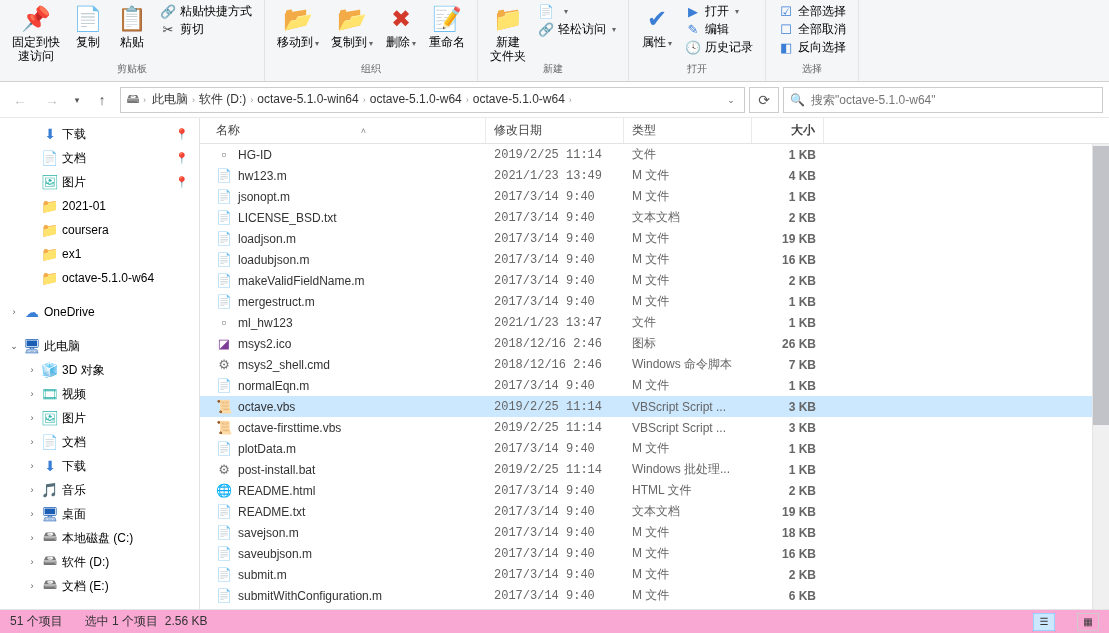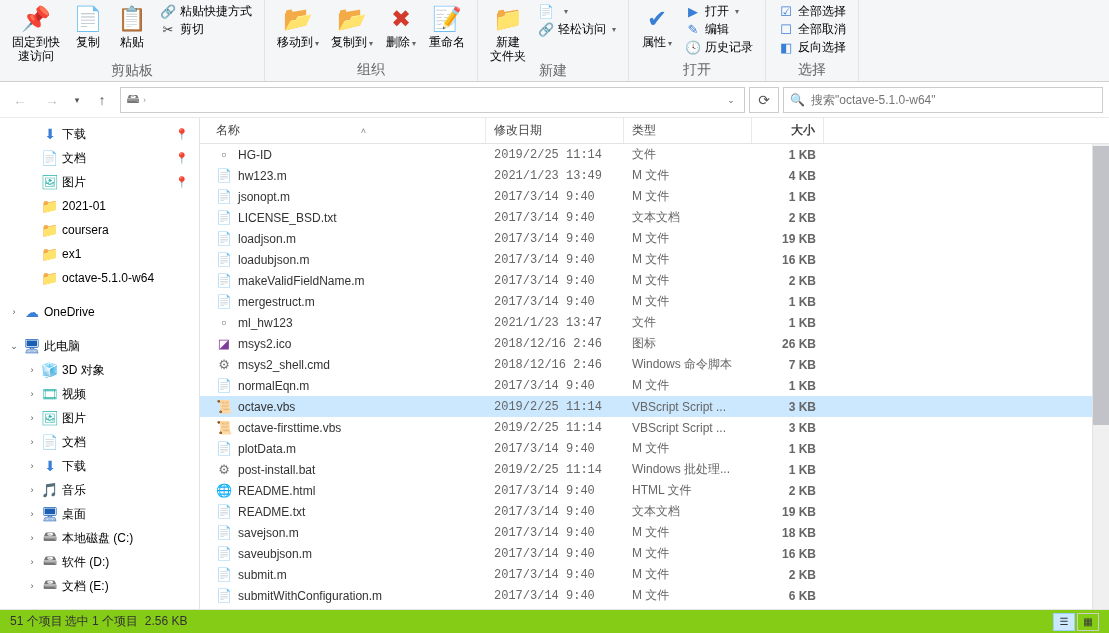--- a/index.html
+++ b/index.html
@@ -5,21 +5,21 @@
 * { box-sizing: border-box; margin: 0; padding: 0; font-family: "Microsoft YaHei", "Segoe UI", sans-serif; font-size: 12px; }
 body { background: #fff; width: 1109px; height: 633px; overflow: hidden; display: flex; flex-direction: column; }
 .ribbon { background: #f5f6f7; border-bottom: 1px solid #d0d0d0; display: flex; height: 82px; }
 .ribbon-group { display: flex; flex-direction: column; align-items: center; padding: 2px 6px; border-right: 1px solid #e3e3e3; }
 .ribbon-items { display: flex; align-items: flex-start; height: 58px; gap: 0; }
 .ribbon-btn { display: flex; flex-direction: column; align-items: center; padding: 1px 6px; cursor: pointer; min-width: 44px; }
 .ribbon-btn-h { display: flex; align-items: center; gap: 4px; padding: 1px 6px; cursor: pointer; height: 18px; }
 .ribbon-col { display: flex; flex-direction: column; align-items: flex-start; gap: 0; }
 .rb-icon { width: 32px; height: 32px; display: flex; align-items: center; justify-content: center; font-size: 24px; }
 .rb-icon-sm { width: 16px; height: 16px; display: inline-flex; align-items: center; justify-content: center; font-size: 13px; }
-.group-label { color: #666; font-size: 14px; padding-top: 2px; }
+.group-label { color: #666; font-size: 10px; padding-top: 2px; }
 .dropdown-arrow { font-size: 8px; color: #666; margin-left: 2px; }
 
 .navbar { display: flex; align-items: center; height: 36px; padding: 4px 6px; gap: 4px; border-bottom: 1px solid #e9e9e9; }
 .nav-btn { width: 28px; height: 28px; display: flex; align-items: center; justify-content: center; cursor: pointer; color: #555; font-size: 14px; }
 .nav-btn.disabled { color: #c4c4c4; }
 .breadcrumb { flex: 1; display: flex; align-items: center; border: 1px solid #ccc; height: 26px; padding: 0 4px; gap: 2px; background: #fff; }
 .bc-item { padding: 2px 4px; cursor: pointer; color: #333; }
 .bc-sep { color: #999; font-size: 9px; }
 .bc-dd { width: 18px; text-align: center; font-size: 9px; color: #666; margin-left: auto; }
 .searchbox { width: 320px; border: 1px solid #ccc; height: 26px; display: flex; align-items: center; padding: 0 6px; color: #777; background: #fff; gap: 6px; }
@@ -45,21 +45,21 @@
 .file-row.selected { background: #cce8ff; }
 .file-row .col { padding: 1px 8px; color: #333; overflow: hidden; white-space: nowrap; text-overflow: ellipsis; }
 .file-row .col-name { display: flex; align-items: center; gap: 6px; padding-left: 16px; }
 .file-row .col-date { color: #666; font-family: Liberation Mono, monospace; }
 .file-row .col-type { color: #666; }
 .file-row .col-size { text-align: right; color: #666; }
 .ficon { width: 16px; height: 16px; display: inline-flex; align-items: center; justify-content: center; font-size: 13px; flex-shrink: 0; }
 .scrollbar-v { position: absolute; right: 0; top: 26px; bottom: 0; width: 17px; background: #f0f0f0; border-left: 1px solid #e3e3e3; }
 .scroll-thumb { background: #c2c3c9; width: 100%; height: 60%; margin-top: 10%; }
 
-.statusbar { height: 24px; border-top: 1px solid #e3e3e3; background: #84cc16; display: flex; align-items: center; padding: 0 10px; gap: 2px; color: #333; }
+.statusbar { height: 24px; border-top: 1px solid #e3e3e3; background: #f9a8d4; display: flex; align-items: center; padding: 0 10px; gap: 22px; color: #333; }
 .statusbar .spacer { flex: 1; }
 .view-btn { width: 22px; height: 18px; border: 1px solid #ccc; display: flex; align-items: center; justify-content: center; font-size: 10px; cursor: pointer; }
 .view-btn.active { background: #cce8ff; border-color: #99d1ff; }
 
 
 .c-blue { color: #3b7ed6; }
 .c-dblue { color: #1b5fb5; }
 .c-green { color: #3fa648; }
 .c-red { color: #d33a2c; }
 .c-orange { color: #e6a23c; }
@@ -190,20 +190,21 @@
   </div>
 
 <div class="navbar">
   <div class="nav-btn disabled">←</div>
   <div class="nav-btn disabled">→</div>
   <div class="nav-btn" style="font-size:9px;width:14px">▾</div>
   <div class="nav-btn">↑</div>
   <div class="breadcrumb">
     <span class="rb-icon-sm c-gray">🖴</span>
     <span class="bc-sep">›</span>
+    <span id="bc-items"><span class="bc-item">此电脑</span><span class="bc-sep">›</span><span class="bc-item">软件 (D:)</span><span class="bc-sep">›</span><span class="bc-item">octave-5.1.0-win64</span><span class="bc-sep">›</span><span class="bc-item">octave-5.1.0-w64</span><span class="bc-sep">›</span><span class="bc-item">octave-5.1.0-w64</span><span class="bc-sep">›</span></span>
     <span class="bc-dd">⌄</span>
   </div>
   <div class="nav-btn" style="border:1px solid #ccc;height:26px;width:30px">⟳</div>
   <div class="searchbox">
     <span class="c-gray">🔍</span>
     <input placeholder="搜索&quot;octave-5.1.0-w64&quot;" style="">
   </div>
 </div>
 
 <div class="content">

